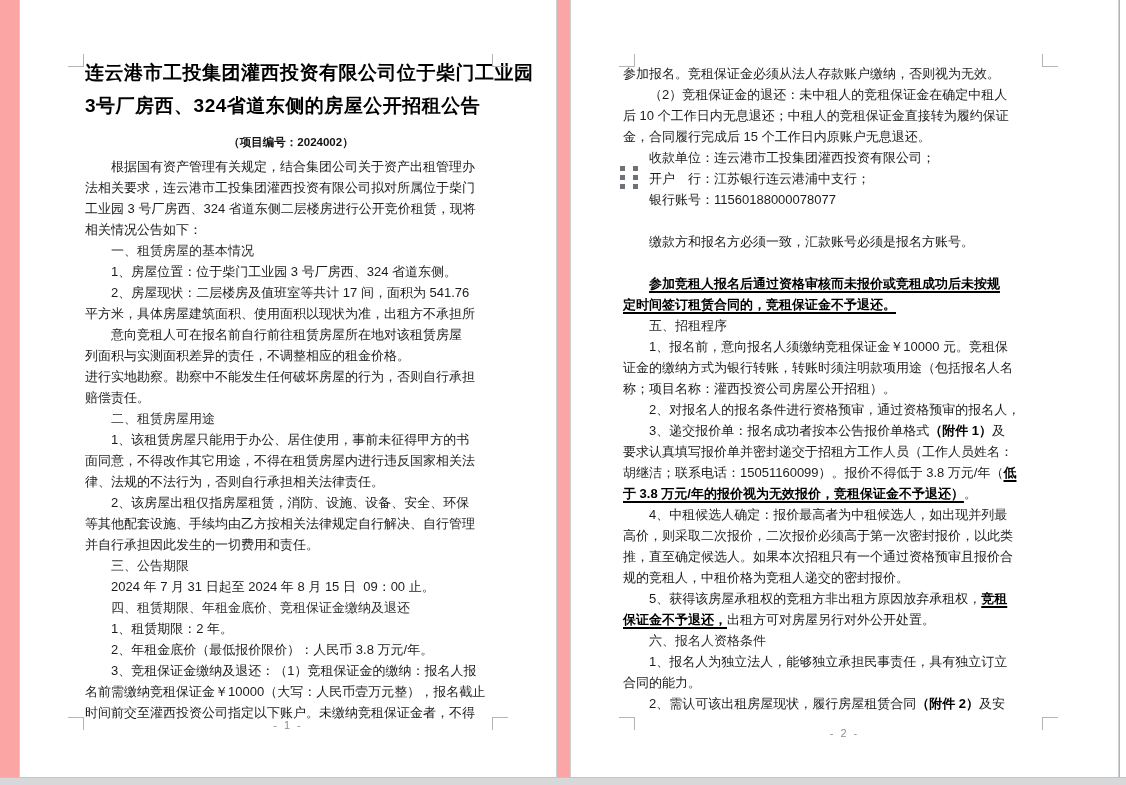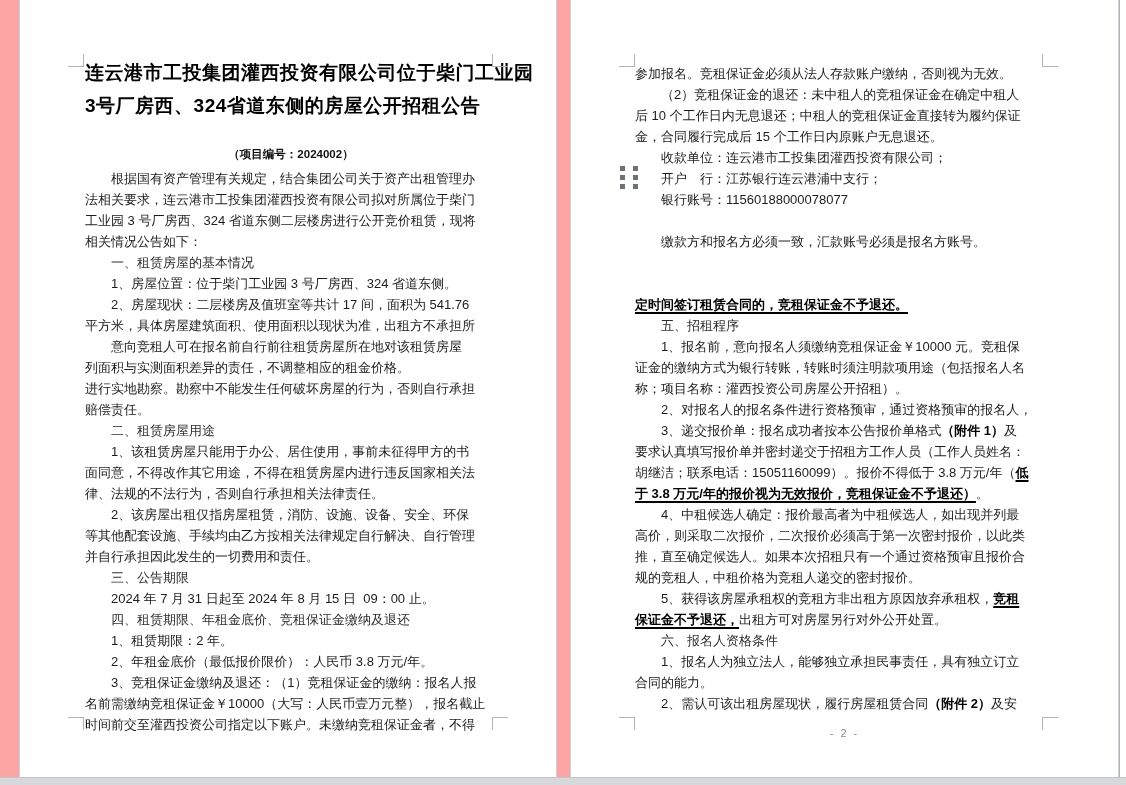--- a/index.html
+++ b/index.html
@@ -5,24 +5,24 @@
   html,body{margin:0;padding:0;}
   body{font-family:"Liberation Sans","DejaVu Sans",sans-serif;}
   #app{position:relative;width:1126px;height:785px;background:#fca5a5;overflow:hidden;}
 
   .page{position:absolute;top:0;height:777px;background:#ffffff;border-left:1px solid #cdd1d4;border-right:1px solid #cdd1d4;box-sizing:border-box;}
   #page-1{left:19px;width:538px;}
   #page-2{left:570px;width:549px;}
 
   .content{position:absolute;width:412px;}
   #page-1 .content{left:65px;top:56px;}
-  #page-2 .content{left:64px;top:63px;}
+  #page-2 .content{left:52px;top:63px;}
 
   .doc-title{font-size:19px;line-height:33px;font-weight:800;color:#000;letter-spacing:0.5px;white-space:nowrap;}
-  .project-no{text-align:center;font-size:11.5px;font-weight:700;color:#111;margin-top:25px;margin-bottom:6px;}
+  .project-no{text-align:center;font-size:11.5px;font-weight:700;color:#111;margin-top:13px;margin-bottom:6px;}
 
   .lines{font-size:13px;color:#1c1c1c;}
   .line{min-height:21px;line-height:21px;white-space:pre;overflow:visible;}
   .seg-h{font-weight:400;color:#2e2e2e;}
   .seg-b{font-weight:700;color:#000;}
   .seg-bu{font-weight:700;color:#000;text-decoration:underline;text-decoration-thickness:1.5px;text-underline-offset:3px;}
 
   .footer{position:absolute;left:0;width:100%;text-align:center;font-size:11px;color:#8a8f95;letter-spacing:2px;}
   #page-1 .footer{top:719px;}
   #page-2 .footer{top:727px;}
@@ -89,21 +89,21 @@
           <div class="line"><span>参加报名。竞租保证金必须从法人存款账户缴纳，否则视为无效。</span></div>
           <div class="line"><span>　　（2）竞租保证金的退还：未中租人的竞租保证金在确定中租人</span></div>
           <div class="line"><span>后 10 个工作日内无息退还；中租人的竞租保证金直接转为履约保证</span></div>
           <div class="line"><span>金，合同履行完成后 15 个工作日内原账户无息退还。</span></div>
           <div class="line"><span>　　收款单位：连云港市工投集团灌西投资有限公司；</span></div>
           <div class="line"><span>　　开户　行：江苏银行连云港浦中支行；</span></div>
           <div class="line"><span>　　银行账号：11560188000078077</span></div>
           <div class="line">&nbsp;</div>
           <div class="line"><span>　　缴款方和报名方必须一致，汇款账号必须是报名方账号。</span></div>
           <div class="line">&nbsp;</div>
-          <div class="line"><span>　　</span></div>
+          <div class="line"><span>　　</span><span class="seg-bu">参加竞租人报名后通过资格审核而未报价或竞租成功后未按规</span></div>
           <div class="line"><span class="seg-bu">定时间签订租赁合同的，竞租保证金不予退还。</span></div>
           <div class="line"><span class="seg-h">　　五、招租程序</span></div>
           <div class="line"><span>　　1、报名前，意向报名人须缴纳竞租保证金￥10000 元。竞租保</span></div>
           <div class="line"><span>证金的缴纳方式为银行转账，转账时须注明款项用途（包括报名人名</span></div>
           <div class="line"><span>称；项目名称：灌西投资公司房屋公开招租）。</span></div>
           <div class="line"><span>　　2、对报名人的报名条件进行资格预审，通过资格预审的报名人，</span></div>
           <div class="line"><span>　　3、递交报价单：报名成功者按本公告报价单格式</span><span class="seg-b">（附件 1）</span><span>及</span></div>
           <div class="line"><span>要求认真填写报价单并密封递交于招租方工作人员（工作人员姓名：</span></div>
           <div class="line"><span>胡继洁；联系电话：15051160099）。报价不得低于 3.8 万元/年（</span><span class="seg-bu">低</span></div>
           <div class="line"><span class="seg-bu">于 3.8 万元/年的报价视为无效报价，竞租保证金不予退还）</span><span>。</span></div>

